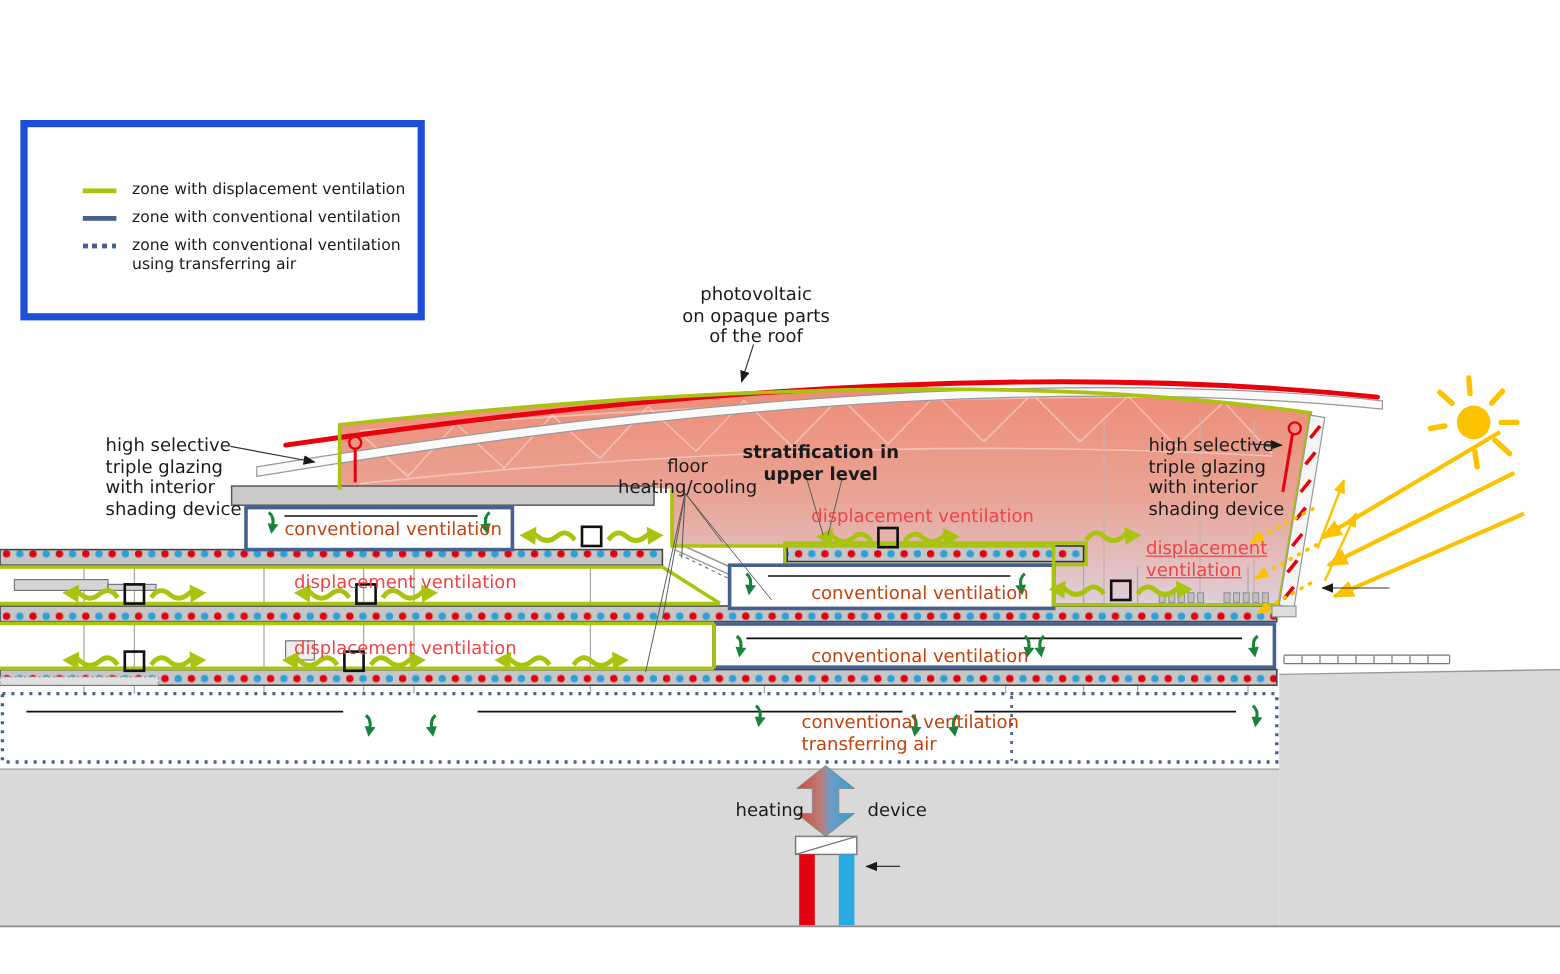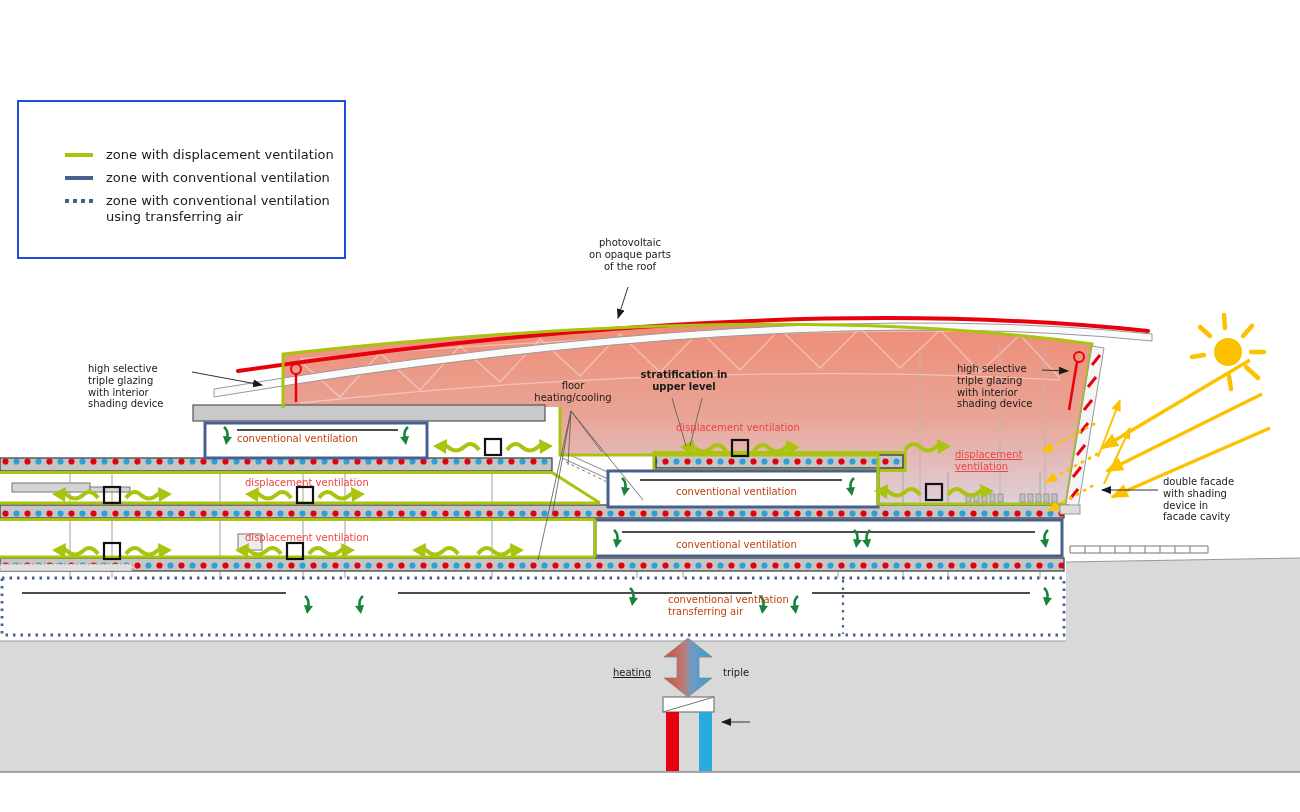--- a/index.html
+++ b/index.html
@@ -1,24 +1,24 @@
 <!DOCTYPE html>
 <html><head>
 <meta charset="utf-8">
 <style>
   html,body{margin:0;padding:0;background:#fff;}
   .canvas{position:relative;width:1300px;height:812px;background:#fff;overflow:hidden;
           font-family:"DejaVu Sans","Liberation Sans",sans-serif;}
   svg{position:absolute;left:0;top:0;}
   .labels{position:absolute;left:0;top:0;width:100%;height:100%;pointer-events:none;}
-  .lbl{position:absolute;font-size:10px;line-height:1.18;color:#1a1a1a;white-space:pre-line;}
+  .lbl{position:absolute;font-size:15px;line-height:1.18;color:#1a1a1a;white-space:pre-line;}
   .lbl.center{transform:translateX(-50%);text-align:center;}
   .lbl.green{color:#ef4444;}
   .lbl.blue{color:#c2410c;}
-  .legend{position:absolute;left:17px;top:100px;width:325px;height:155px;border:2px solid #1d4ed8;background:#fff;}
+  .legend{position:absolute;left:17px;top:100px;width:325px;height:155px;border:6px solid #1d4ed8;background:#fff;}
   .legend-row{position:absolute;left:46px;display:flex;align-items:flex-start;}
   .legend-swatch{width:28px;height:4px;margin-top:6px;margin-right:13px;flex:0 0 auto;}
   .sw-green{background:#a9c30f;}
   .sw-blue{background:#46618f;}
   .sw-dotted{background:repeating-linear-gradient(90deg,#46618f 0 4px,transparent 4px 8px);}
   .legend-text{font-size:13px;line-height:1.22;color:#1a1a1a;white-space:pre-line;}
 </style>
 </head>
 <body>
 
@@ -322,26 +322,22 @@
   <div class="lbl green" style="left:676px;top:422px;">displacement ventilation</div>
   <div class="lbl green" style="left:245px;top:477px;">displacement ventilation</div>
   <div class="lbl green" style="left:245px;top:532px;">displacement ventilation</div>
   <div class="lbl green" style="left:955px;top:449px;text-decoration:underline;">displacement
 ventilation</div>
   <div class="lbl blue" style="left:237px;top:433px;">conventional ventilation</div>
   <div class="lbl blue" style="left:676px;top:486px;">conventional ventilation</div>
   <div class="lbl blue" style="left:676px;top:539px;">conventional ventilation</div>
   <div class="lbl blue" style="left:668px;top:594px;">conventional ventilation
 transferring air</div>
-  <div class="lbl" style="left:1163px;top:476px;">double facade
-with shading
-device in
-facade cavity</div>
-  <div class="lbl" style="left:613px;top:667px;text-decoration:underline;">heating</div>
-  <div class="lbl" style="left:723px;top:667px;">triple</div>
+  <div class="lbl" style="left:613px;top:667px;">heating</div>
+  <div class="lbl" style="left:723px;top:667px;">device</div>
 </div>
 
 <div class="legend">
   <div class="legend-row" style="top:45px;">
     <span class="legend-swatch sw-green"></span>
     <span class="legend-text">zone with displacement ventilation</span>
   </div>
   <div class="legend-row" style="top:68px;">
     <span class="legend-swatch sw-blue"></span>
     <span class="legend-text">zone with conventional ventilation</span>

